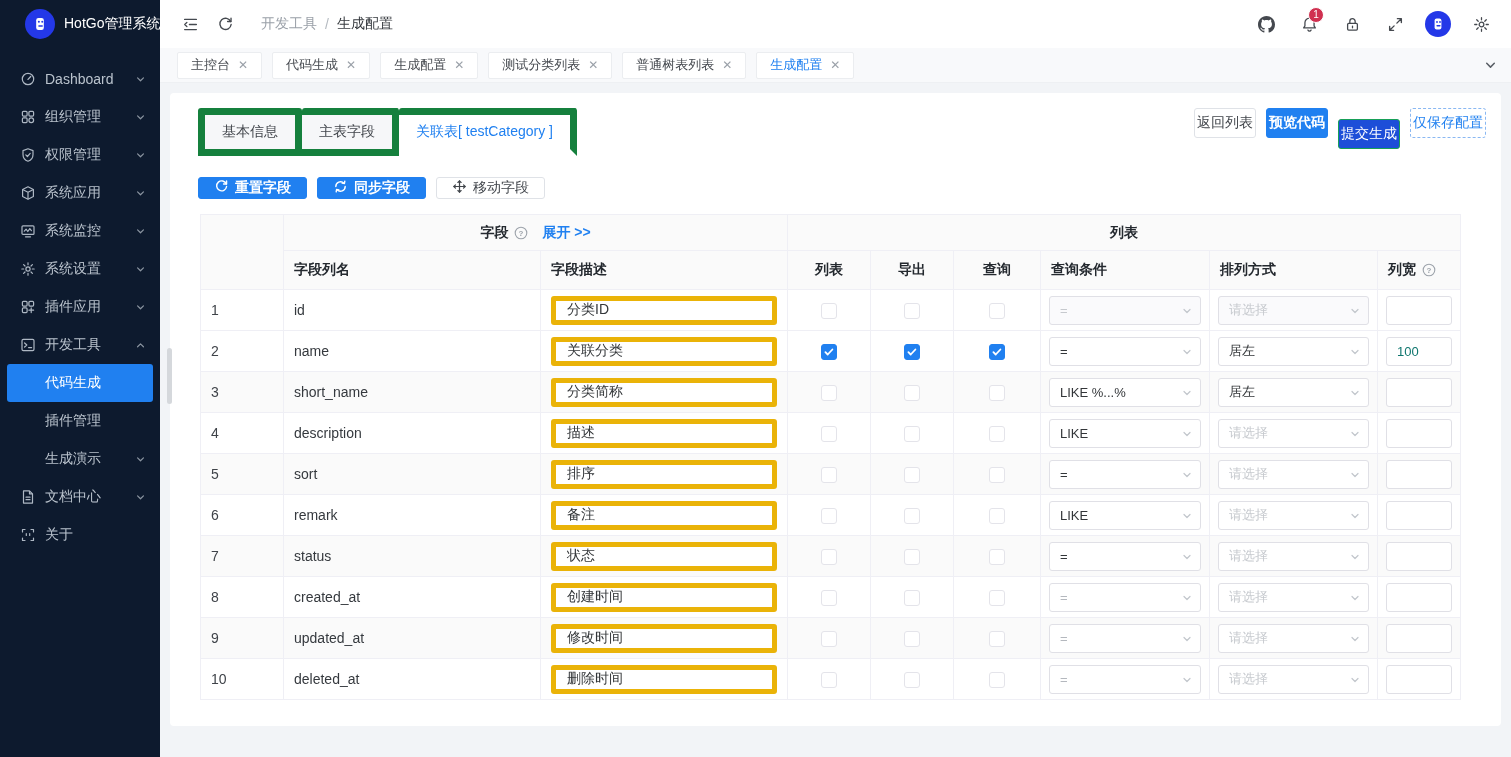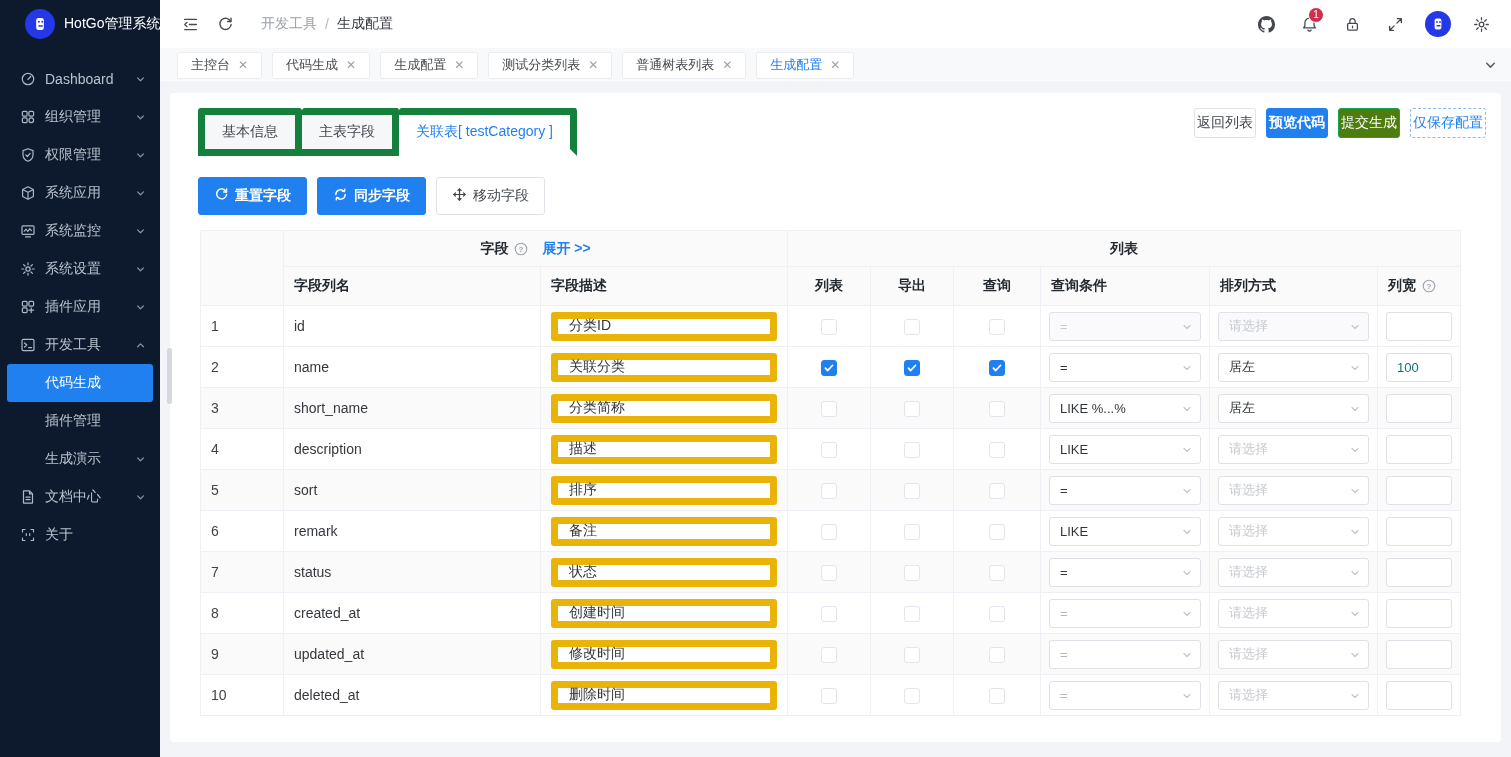--- a/index.html
+++ b/index.html
@@ -57,45 +57,45 @@
 
   .card-head { display:flex; align-items:flex-start; padding:0 0 0 13px; }
   .page-tabs { display:flex; }
   .ptab { padding:8px 17px; font-size:14px; color:#41454b; background:#f6f7f9; border:7px solid #15803d; border-radius:3px 3px 0 0; cursor:pointer; white-space:nowrap; }
   .ptab + .ptab { border-left:none; }
   .ptab.active { background:#fff; color:#2080f0; border-bottom-color:#fff; }
   .head-actions { margin-left:auto; display:flex; gap:10px; }
 
   .btn { height:30px; padding:0 2px; border-radius:3px; font-size:14px; display:inline-flex; align-items:center; gap:6px; background:#fff; border:1px solid #dfe2e7; color:#41454b; cursor:pointer; white-space:nowrap; }
   .btn.primary { background:#2080f0; border-color:#2080f0; color:#fff;font-weight:bold; }
-  .btn.success { background:#4d7c0f; border-color:#18a058; color:#fff; }
+  .btn.success { background:#1d4ed8; border-color:#18a058; color:#fff;margin-top:11px; }
   .btn.dashed { border:1px dashed #8ab8f2; color:#2080f0; }
   .btn svg { width:15px; height:15px; }
-  .btn.lg { height:38px; padding:0 15px; }
+  .btn.lg { height:22px; padding:0 15px; }
 
   .toolbar { margin-top:21px; margin-left:13px; display:flex; gap:10px; }
 
   
   table.gtable { margin:15px 0 0 15px; border-collapse:collapse; table-layout:fixed; width:1260px; }
   .gtable th, .gtable td { border:1px solid #efeff5; font-size:14px; overflow:hidden; }
   .gtable thead th { background:#fafafa; color:#24292f; font-weight:700; text-align:left; }
   .th-group { height:36px; text-align:center !important; }
   .gh-inner { display:inline-flex; align-items:center; gap:6px; }
   .help-ic { display:inline-flex; color:#9da3ab; }
   .help-ic svg { width:14px; height:14px; }
   .expand-link { color:#2080f0; font-weight:700; margin-left:8px; cursor:pointer; }
   .hrow2 th { height:39px; padding:0 10px; }
   th.cc { text-align:center !important; padding:0 !important; }
   .gtable td { height:41px; padding:0; background:#fff; }
   tr.striped td { background:#fafafa; }
   .c-num { padding-left:10px !important; color:#3f4349; }
   .c-name { padding-left:10px !important; color:#35393e; }
   .c-cb { text-align:center; }
 
-  .tinput { margin:5px 10px; height:29px; border:7px solid #eab308; border-radius:3px; background:#fff; display:flex; align-items:center; padding:0 11px; font-size:14px; color:#333639; cursor:text; }
+  .tinput { margin:5px 10px; height:29px; border:5px solid #eab308; border-radius:3px; background:#fff; display:flex; align-items:center; padding:0 11px; font-size:14px; color:#333639; cursor:text; }
   .cb { display:inline-block; width:16px; height:16px; border:1px solid #e4e4ea; border-radius:3px; background:#fff; vertical-align:middle; position:relative; cursor:pointer; }
   .cb svg { display:none; position:absolute; left:1px; top:1px; width:12px; height:12px; }
   .cb.checked { background:#2080f0; border-color:#2080f0; }
   .cb.checked svg { display:block; }
   .select { margin:5px 8px; height:29px; border:1px solid #e0e0e6; border-radius:3px; background:#fff; display:flex; align-items:center; padding:0 24px 0 10px; position:relative; font-size:13px; color:#333639; cursor:pointer; }
   .select .chev { position:absolute; right:7px; top:8px; width:12px; height:12px; color:#c2c6cc; }
   .select.placeholder .val { color:#c6c9ce; }
   .select.muted .val { color:#b4b8be; }
   .select.disabled { background:#fafafc; cursor:not-allowed; }
   .select.disabled .val { color:#c6c9ce; }

